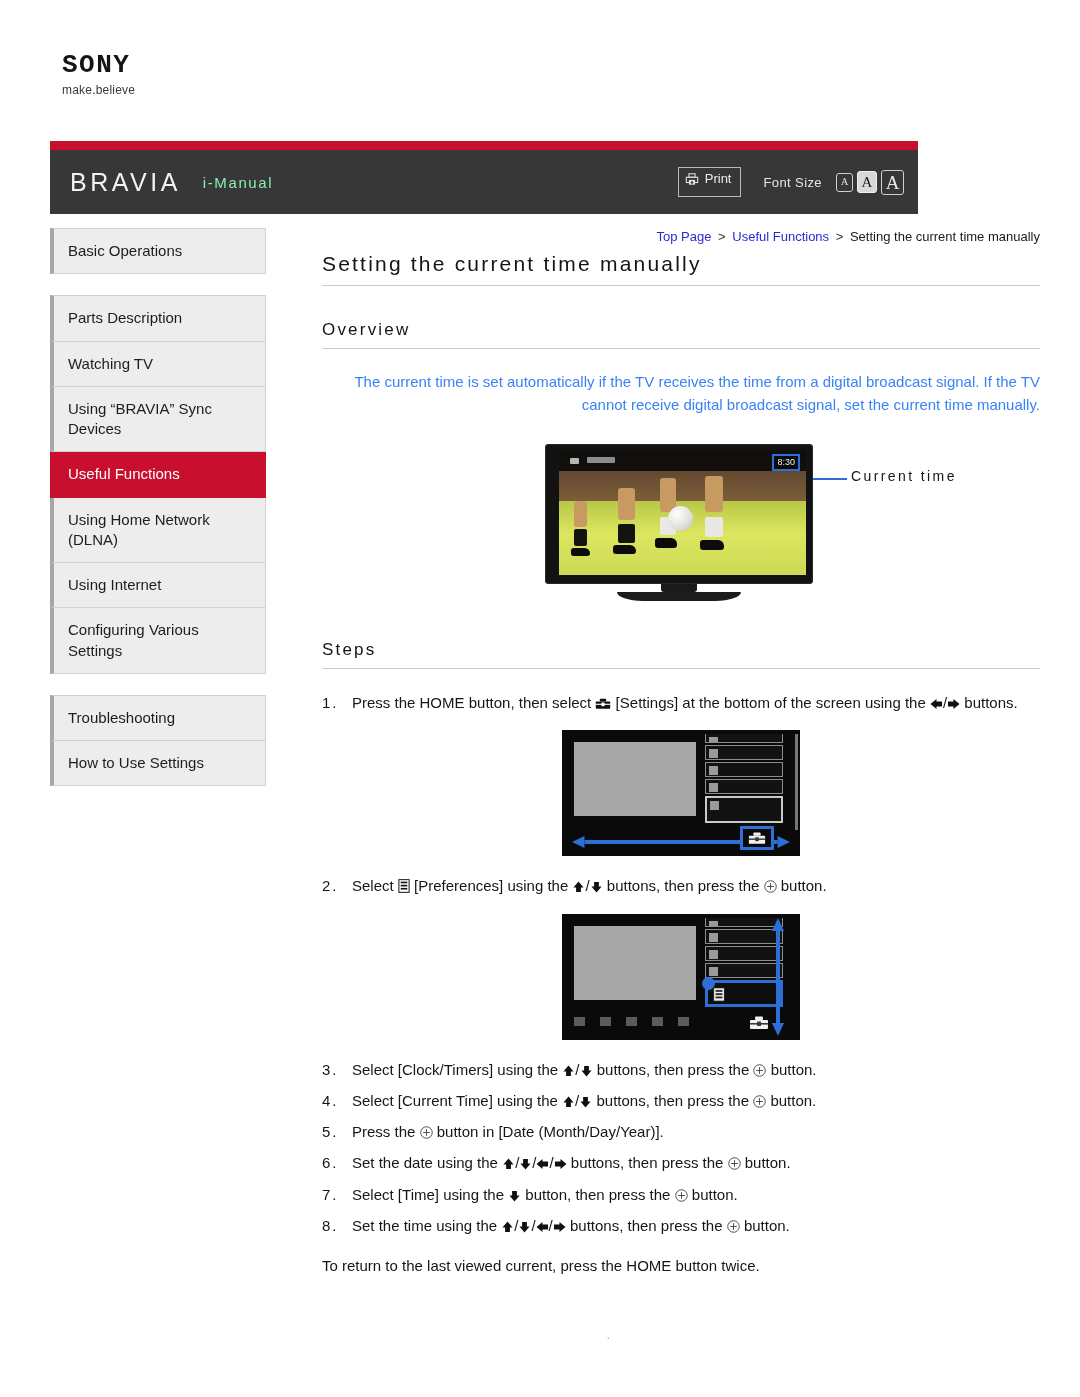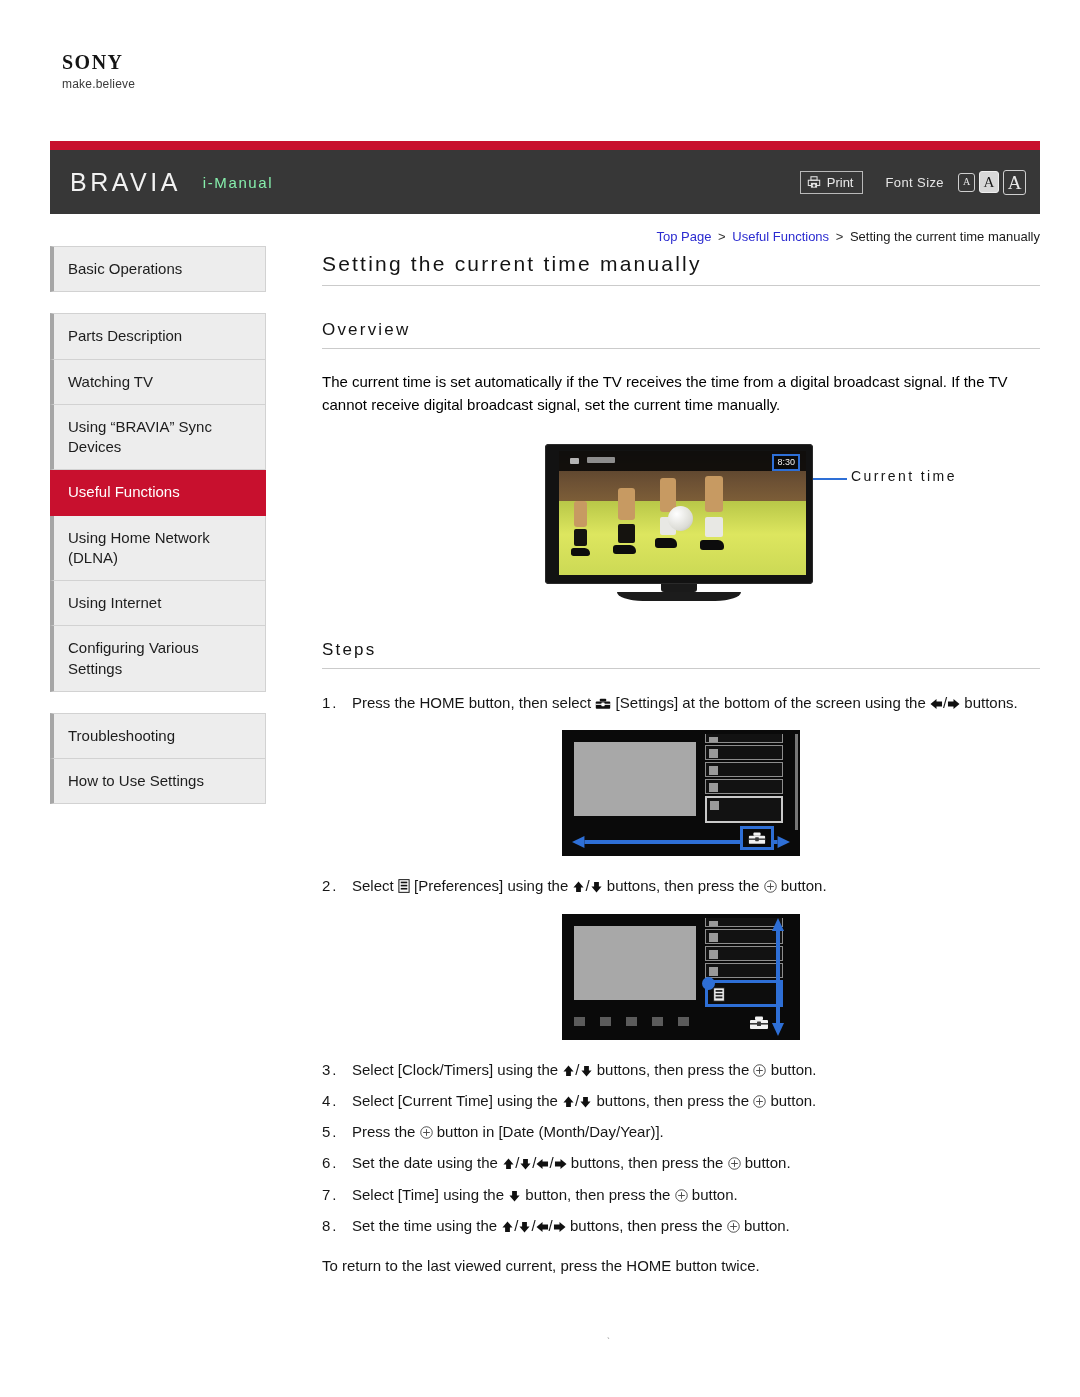--- a/index.html
+++ b/index.html
@@ -10,37 +10,37 @@
     background: #ffffff;
     font-family: "Liberation Sans", sans-serif;
     color: #1a1a1a;
     overflow: hidden;
     position: relative;
   }
 
   
   .logo-area { position: absolute; left: 62px; top: 52px; }
   .sony-word {
-    font-family: Liberation Serif, serif;
-    font-size: 20px;
+    font-family: Liberation Mono, monospace;
+    font-size: 26px;
     font-weight: bold;
     letter-spacing: 1.5px;
     color: #141414;
     line-height: 1;
   }
   .sony-tag {
     font-size: 12px;
     color: #3a3a3a;
     letter-spacing: .2px;
     margin-top: 5px;
     font-family: "Liberation Sans", sans-serif;
   }
 
   
-  .header-wrap { position: absolute; left: 50px; top: 141px; width: 990px; }
+  .header-wrap { position: absolute; left: 50px; top: 141px; width: 868px; }
   .header-redbar { height: 9px; background: #c8102e; }
   .header-bar {
     height: 64px;
     background: #373737;
     display: flex;
     align-items: center;
     padding: 0 14px 0 20px;
     position: relative;
   }
   .bravia {
@@ -56,21 +56,21 @@
     margin-left: 22px;
   }
   .header-right {
     margin-left: auto;
     display: flex;
     align-items: center;
     gap: 14px;
   }
   .print-btn {
     border: 1px solid #b9b9b9;
-    padding: 3px 9px 3px 6px;
+    padding: 3px 9px 10px 6px;
     display: flex;
     align-items: center;
     gap: 6px;
     color: #eaeaea;
     font-size: 13px;
     cursor: pointer;
   }
   .print-icon { display: inline-block; width: 14px; height: 14px; }
   .font-size-label { color: #e6e6e6; font-size: 13px; letter-spacing: .4px; padding-left: 8px; }
   .fs-btns { display: flex; gap: 4px; align-items: center; }
@@ -94,21 +94,21 @@
     right: 40px;
     top: 229px;
     font-size: 13px;
     color: #1a1a1a;
     white-space: nowrap;
   }
   .breadcrumb a { color: #2b2bd0; text-decoration: none; }
   .breadcrumb .sep { color: #333; margin: 0 3px; }
 
   
-  .sidebar { position: absolute; left: 50px; top: 246px; width: 216px; }
+  .sidebar { position: absolute; left: 50px; top: 228px; width: 216px; }
   .nav-group { margin-bottom: 21px; }
   .nav-item {
     background: #ededed;
     border: 1px solid #d2d2d2;
     border-left: 4px solid #a6a6a6;
     border-top: none;
     font-size: 15px;
     color: #1d1d1d;
     padding: 12px 10px 12px 14px;
     line-height: 1.35;
@@ -137,21 +137,22 @@
     font-size: 17px;
     font-weight: normal;
     letter-spacing: 2.2px;
     margin: 0 0 8px 0;
     color: #141414;
   }
   p.body-text {
     font-size: 15px;
     line-height: 1.5;
     margin: 0 0 2px 0;
-    color: #000000;
+    color: #3b82f6;
+    text-align: right;
   }
 
   
   .tv-figure { position: relative; margin: 28px 0 0 0; height: 172px; }
   .tv {
     position: absolute; left: 223px; top: 0;
     width: 268px; height: 150px;
   }
   .tv-bezel {
     width: 268px; height: 140px;

